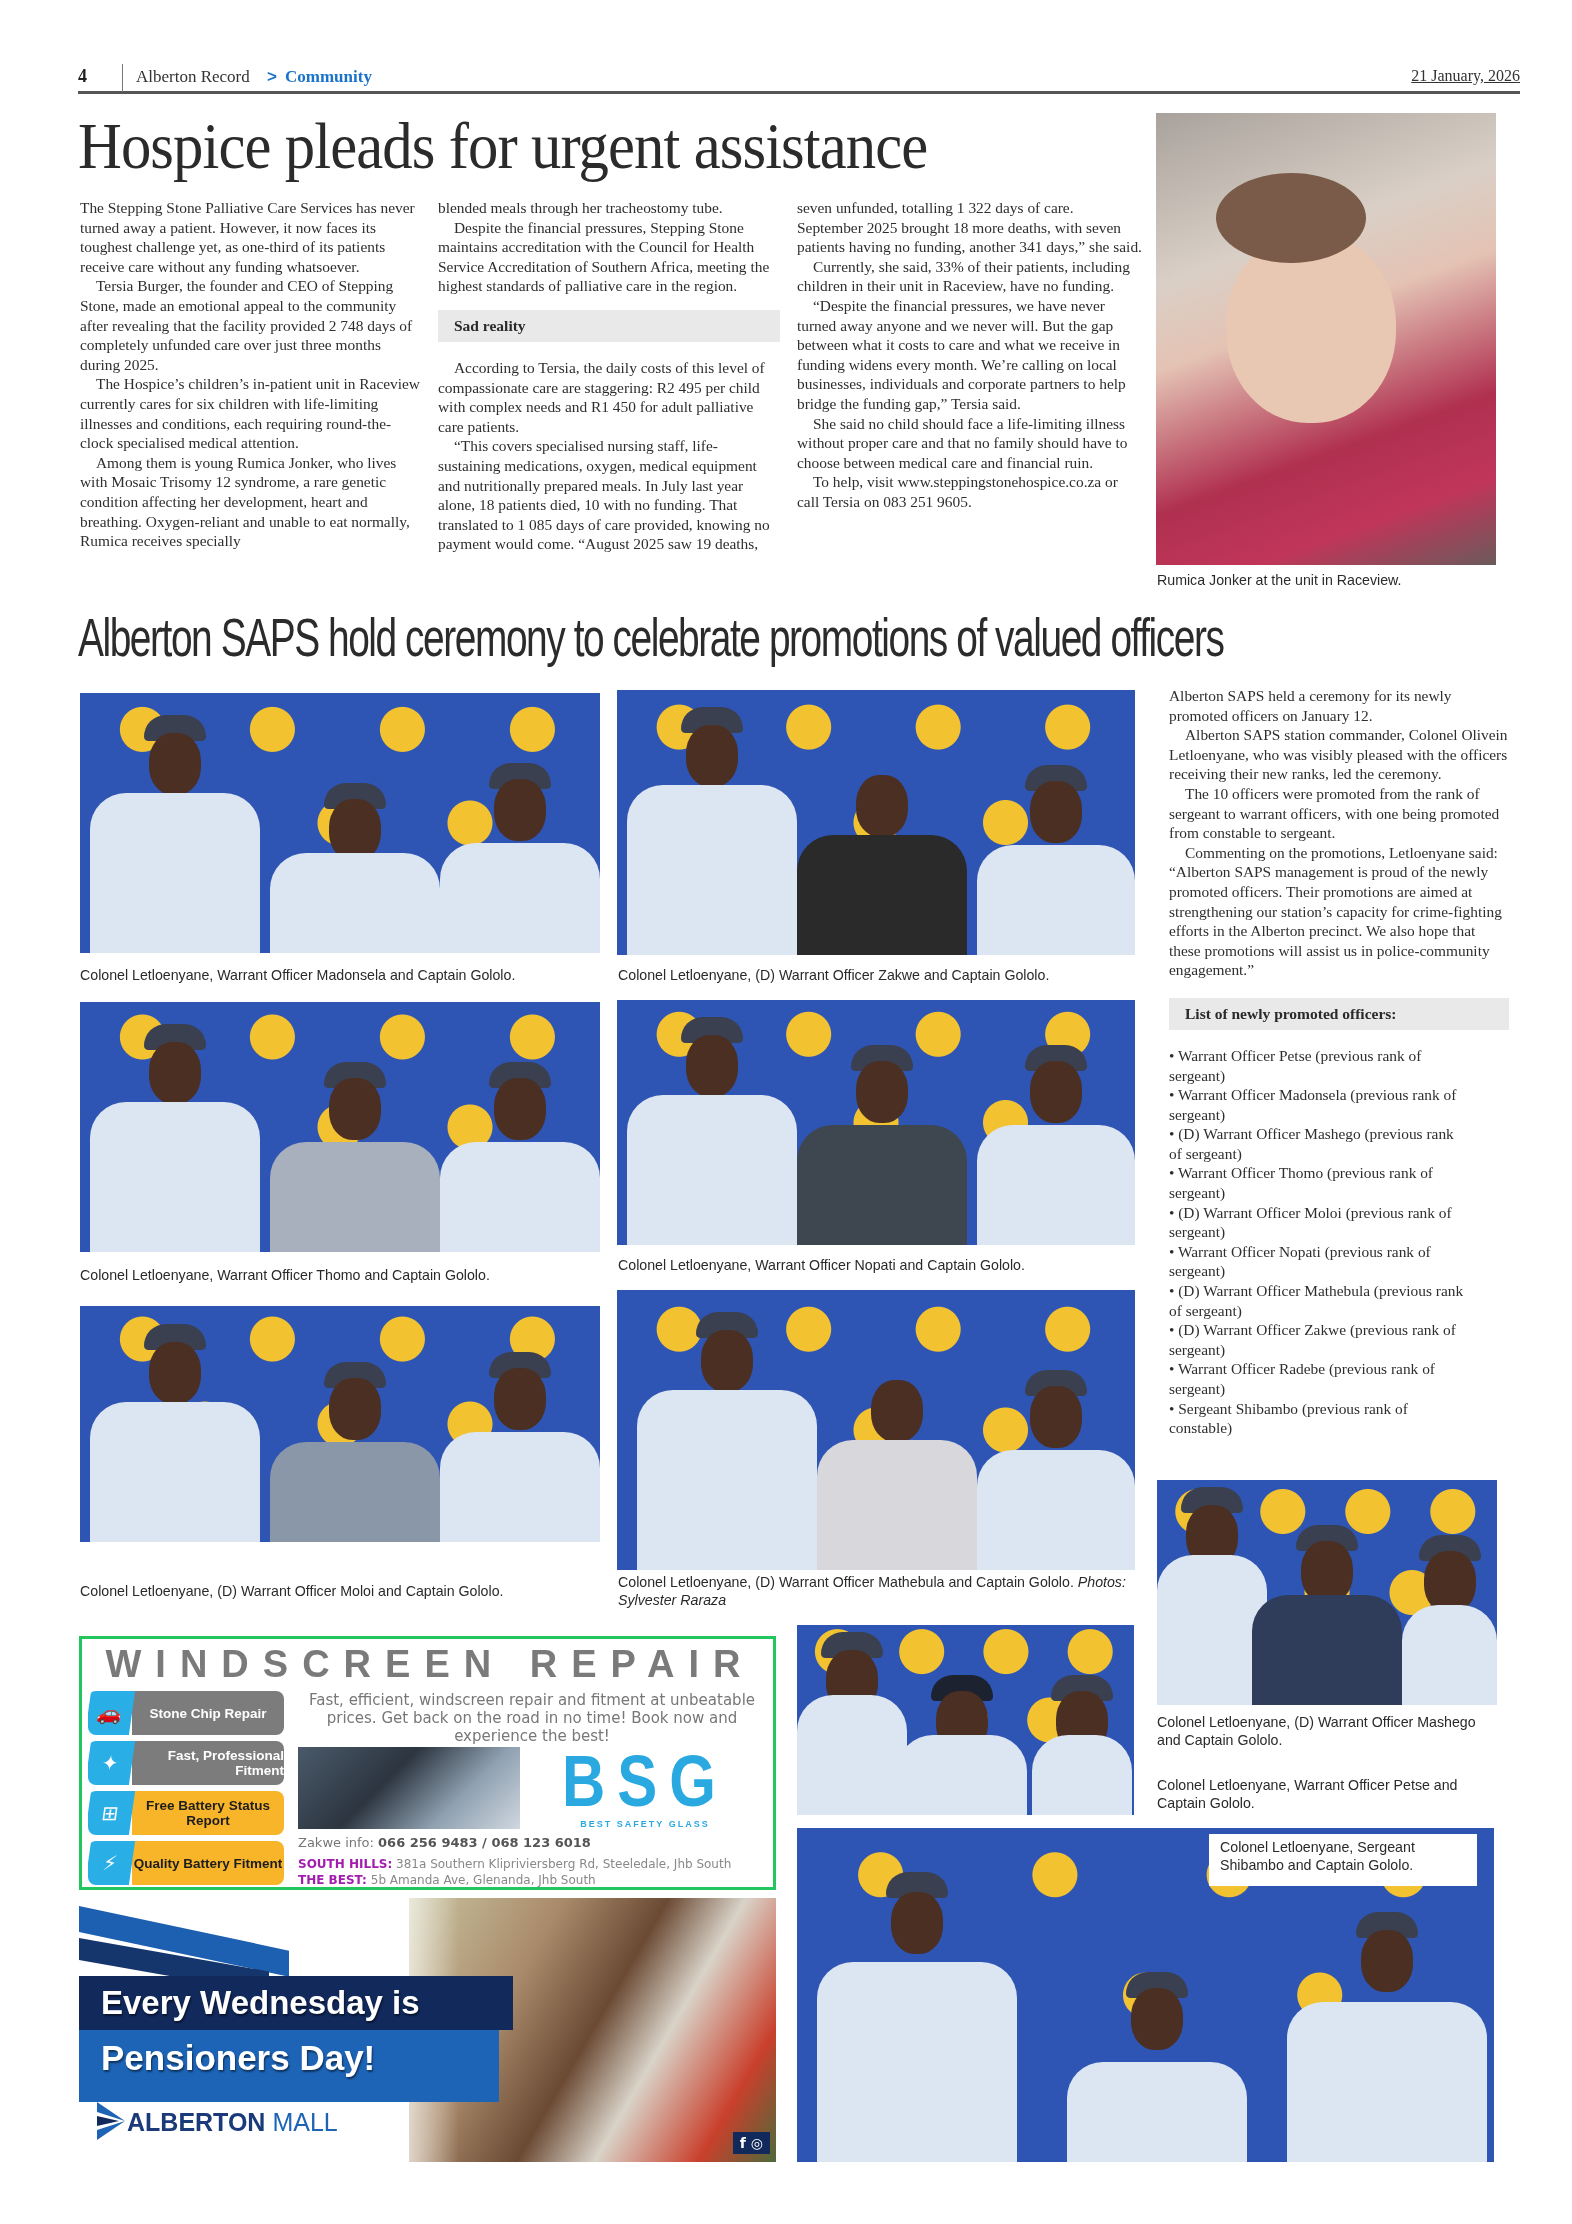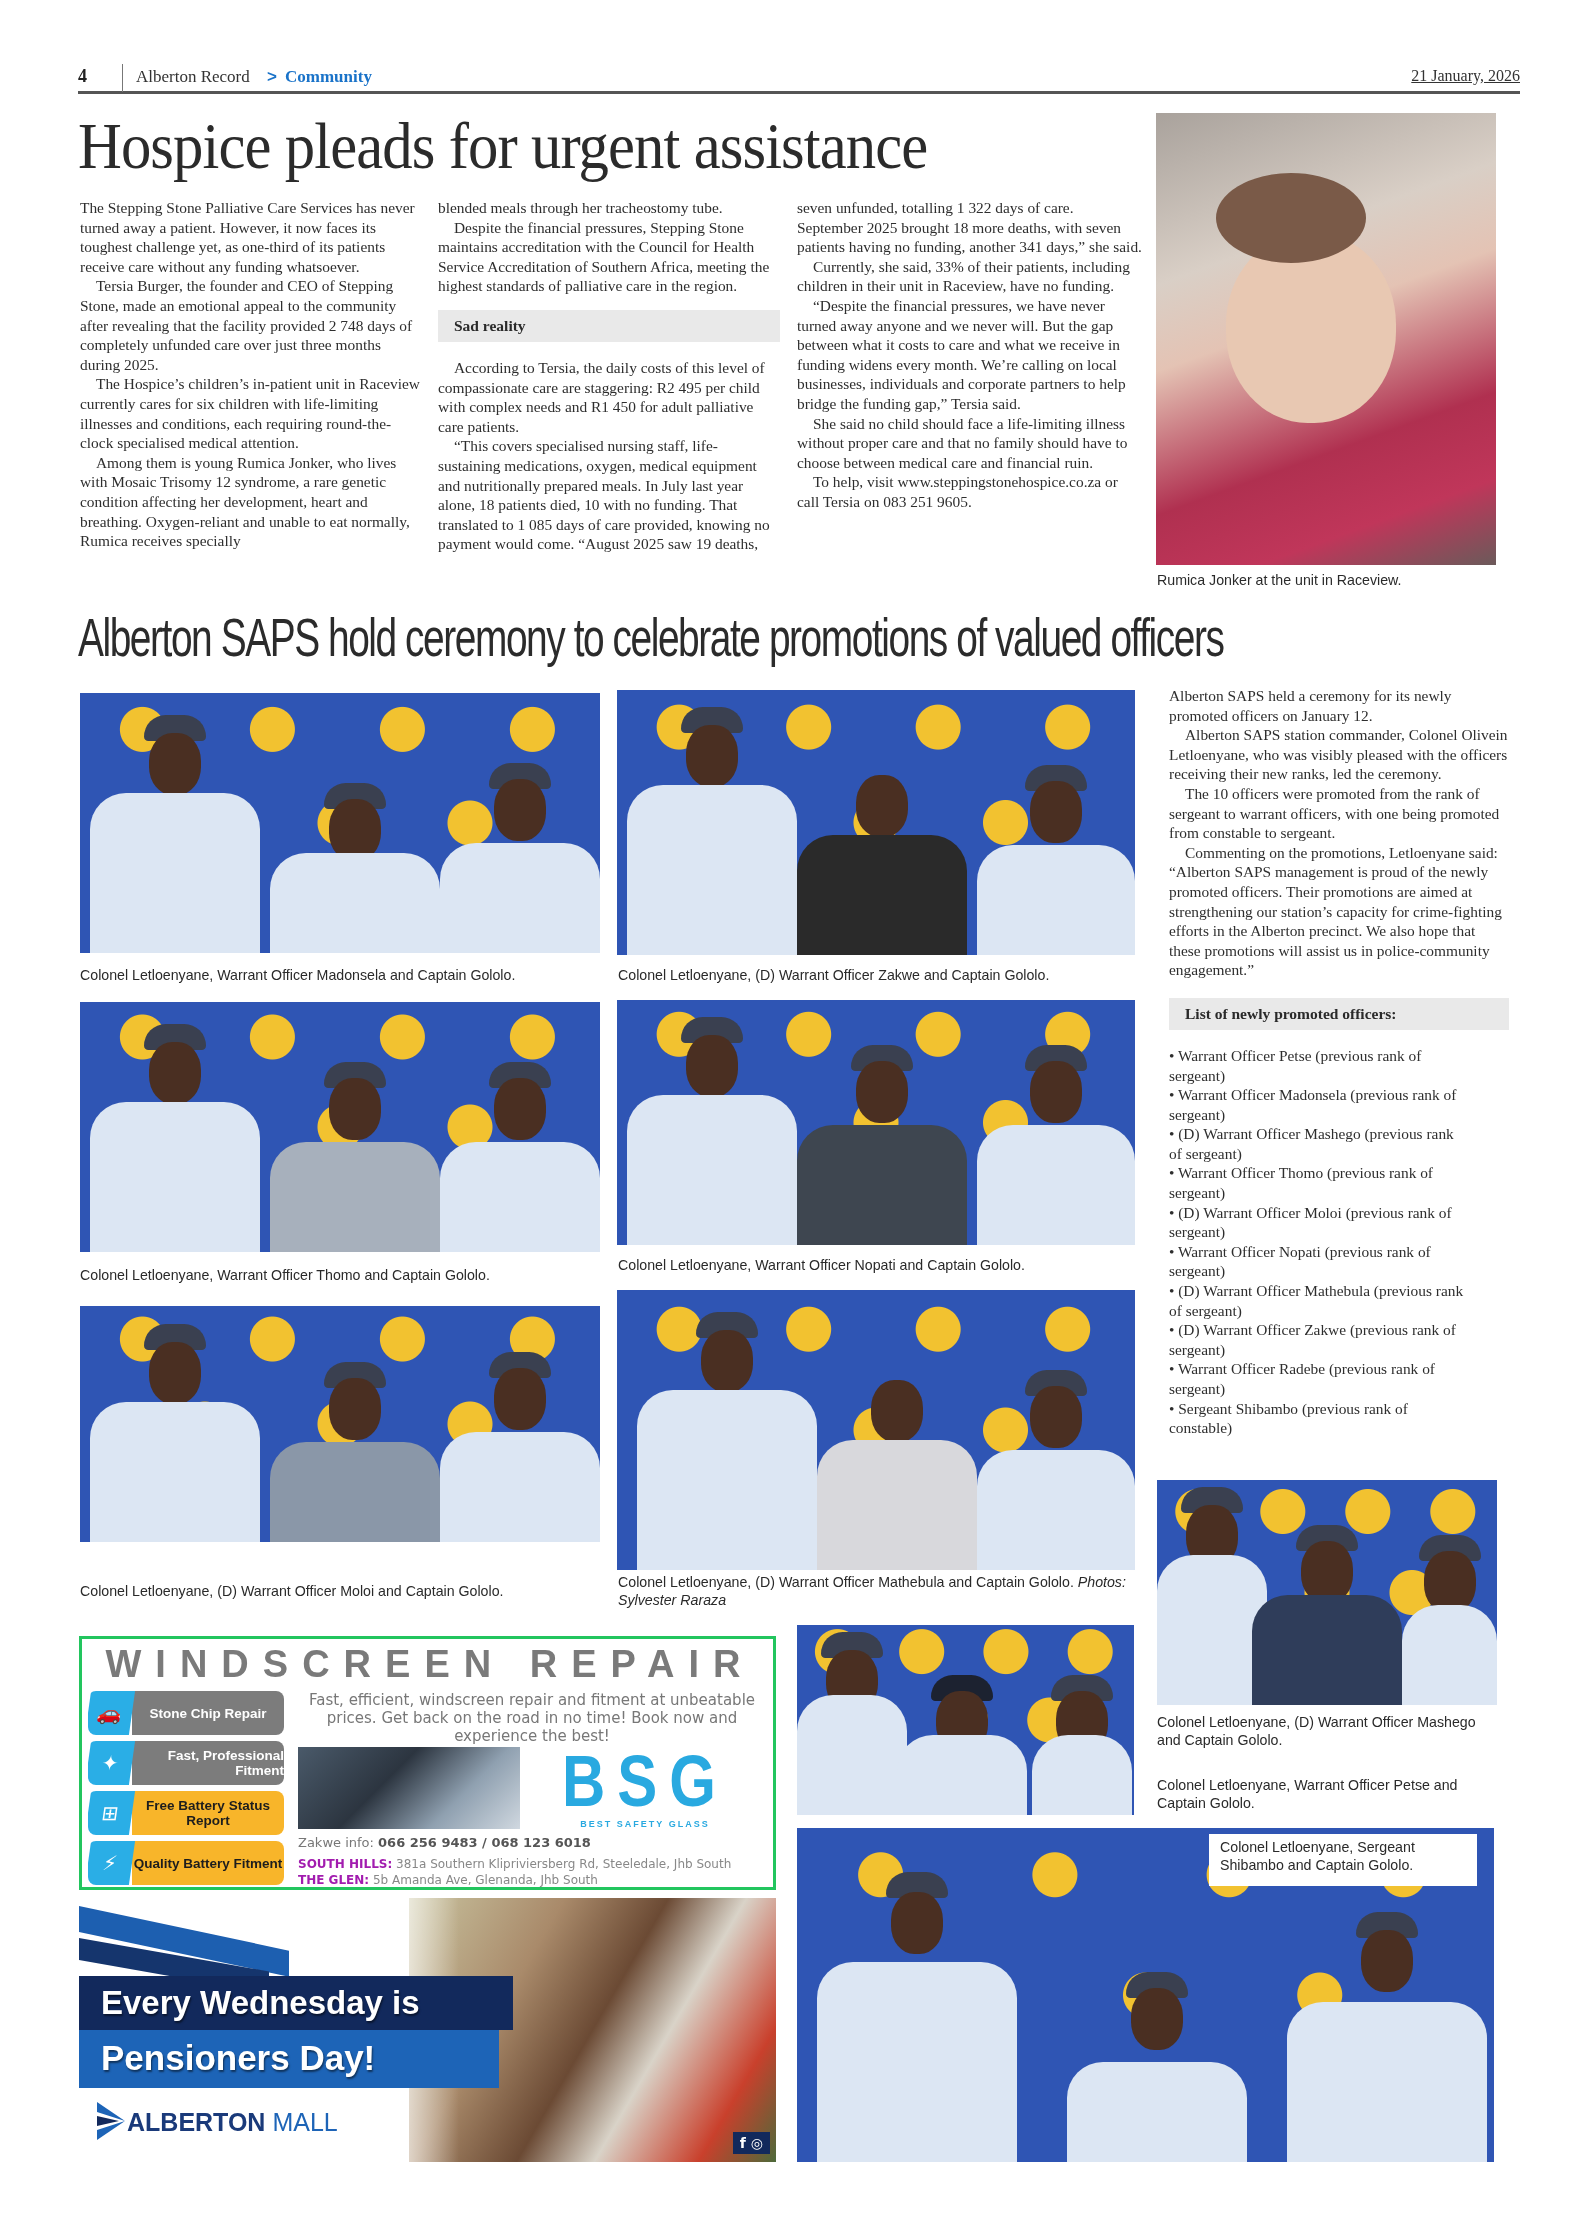--- a/index.html
+++ b/index.html
@@ -64,21 +64,21 @@
   .ad-bsg .addr { position: absolute; left: 216px; font: 12px "DejaVu Sans", sans-serif; color: #888; }
   .ad-bsg .addr b { color: #a21caf; }
 
   
   .ad-mall { position: absolute; left: 79px; top: 1898px; width: 697px; height: 264px; overflow: hidden; background: #fff; }
   .ad-mall .photo-bg { position: absolute; left: 330px; top: 0; width: 367px; height: 264px; background: linear-gradient(120deg, #c9c4a0 0%, #a98a6a 30%, #6b4a34 50%, #d9d3c8 65%, #c9402c 85%, #4d6a3a 100%); }
   .ad-mall .fade { position: absolute; left: 300px; top: 0; width: 80px; height: 264px; background: linear-gradient(90deg, #fff, rgba(255,255,255,0)); }
   .ad-mall .stripe1 { position: absolute; left: 0; top: 8px; width: 210px; height: 26px; background: #1d5fb0; transform: skewY(12deg); transform-origin: left; }
   .ad-mall .stripe2 { position: absolute; left: 0; top: 40px; width: 190px; height: 22px; background: #15356d; transform: skewY(10deg); transform-origin: left; }
   .ad-mall .line1 { position: absolute; left: 0; top: 78px; width: 434px; height: 54px; background: #12295c; color: #fff; font: bold 33px "Liberation Sans", sans-serif; padding: 8px 0 0 22px; text-shadow: 1px 2px 2px rgba(0,0,0,0.5); }
-  .ad-mall .line2 { position: absolute; left: 0; top: 132px; width: 420px; height: 58px; background: #1d64b7; color: #fff; font: bold 35px "Liberation Sans", sans-serif; padding: 8px 0 0 22px; text-shadow: 1px 2px 2px rgba(0,0,0,0.5); }
+  .ad-mall .line2 { position: absolute; left: 0; top: 132px; width: 420px; height: 72px; background: #1d64b7; color: #fff; font: bold 35px "Liberation Sans", sans-serif; padding: 8px 0 0 22px; text-shadow: 1px 2px 2px rgba(0,0,0,0.5); }
   .ad-mall .brand { position: absolute; left: 22px; top: 210px; font: bold 25px "Liberation Sans", sans-serif; color: #1a3a7a; }
   .ad-mall .brand span { font-weight: normal; color: #1d64b7; }
   .ad-mall .chev { position: absolute; left: 18px; top: 204px; width: 28px; height: 38px; }
   .ad-mall .social { position: absolute; right: 6px; bottom: 8px; background: #12295c; color: #fff; font: bold 14px "DejaVu Sans", sans-serif; padding: 3px 7px; }
 </style>
 </head>
 <body>
 
 <div class="masthead">
   <span class="pgnum">4</span>
@@ -343,21 +343,21 @@
   </div>
   <div class="info">
     <span>Zakwe info:</span>
     <b>066 256 9483 / 068 123 6018</b>
   </div>
   <div class="addr" style="top:218px;">
     <b>SOUTH HILLS:</b>
     <span>381a Southern Klipriviersberg Rd, Steeledale, Jhb South</span>
   </div>
   <div class="addr" style="top:234px;">
-    <b>THE GLEN:</b>
+    <b>THE BEST:</b>
     <span>5b Amanda Ave, Glenanda, Jhb South</span>
   </div>
 </div>
 
 <div class="ad-mall">
   <div class="photo-bg"></div>
   <div class="fade"></div>
   <div class="stripe1"></div>
   <div class="stripe2"></div>
   <div class="line1">Every Wednesday is</div>

